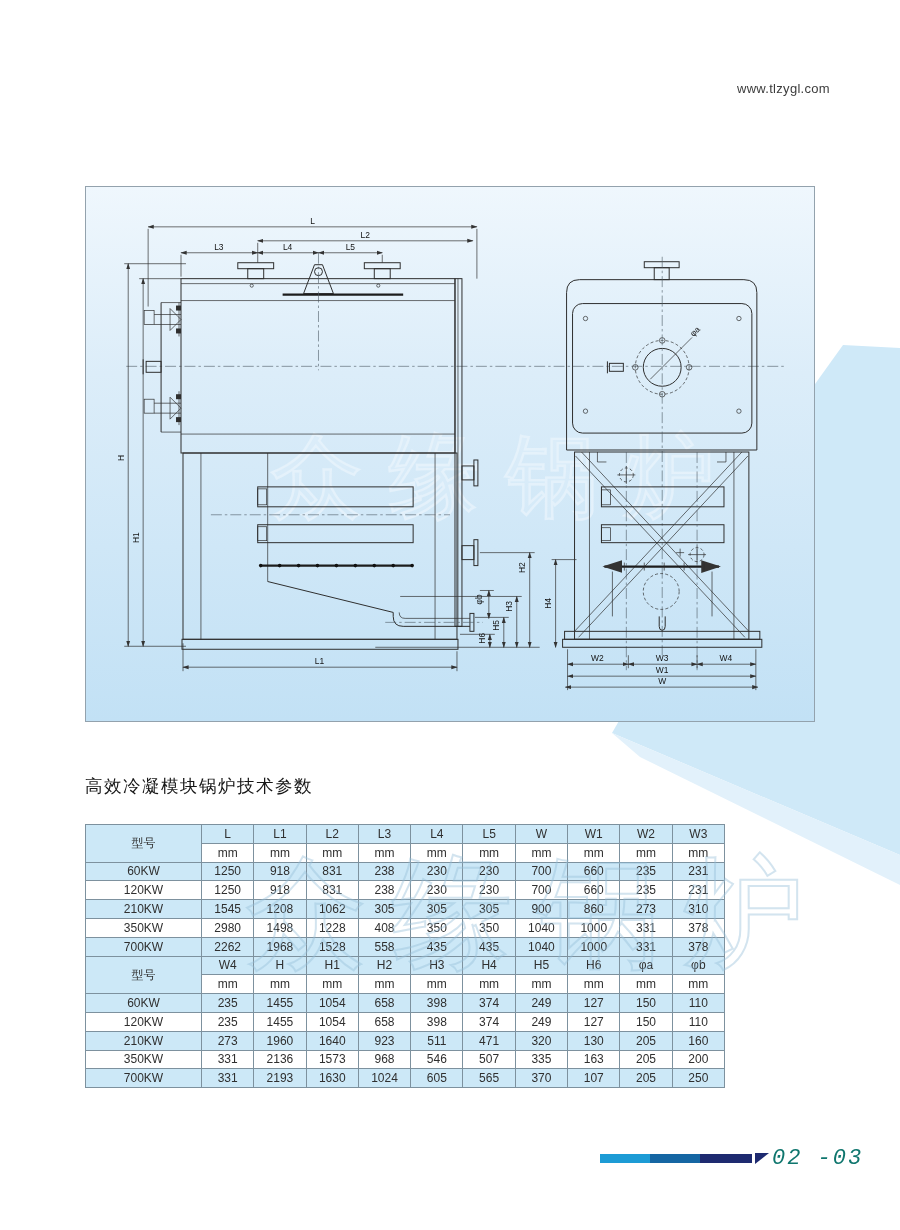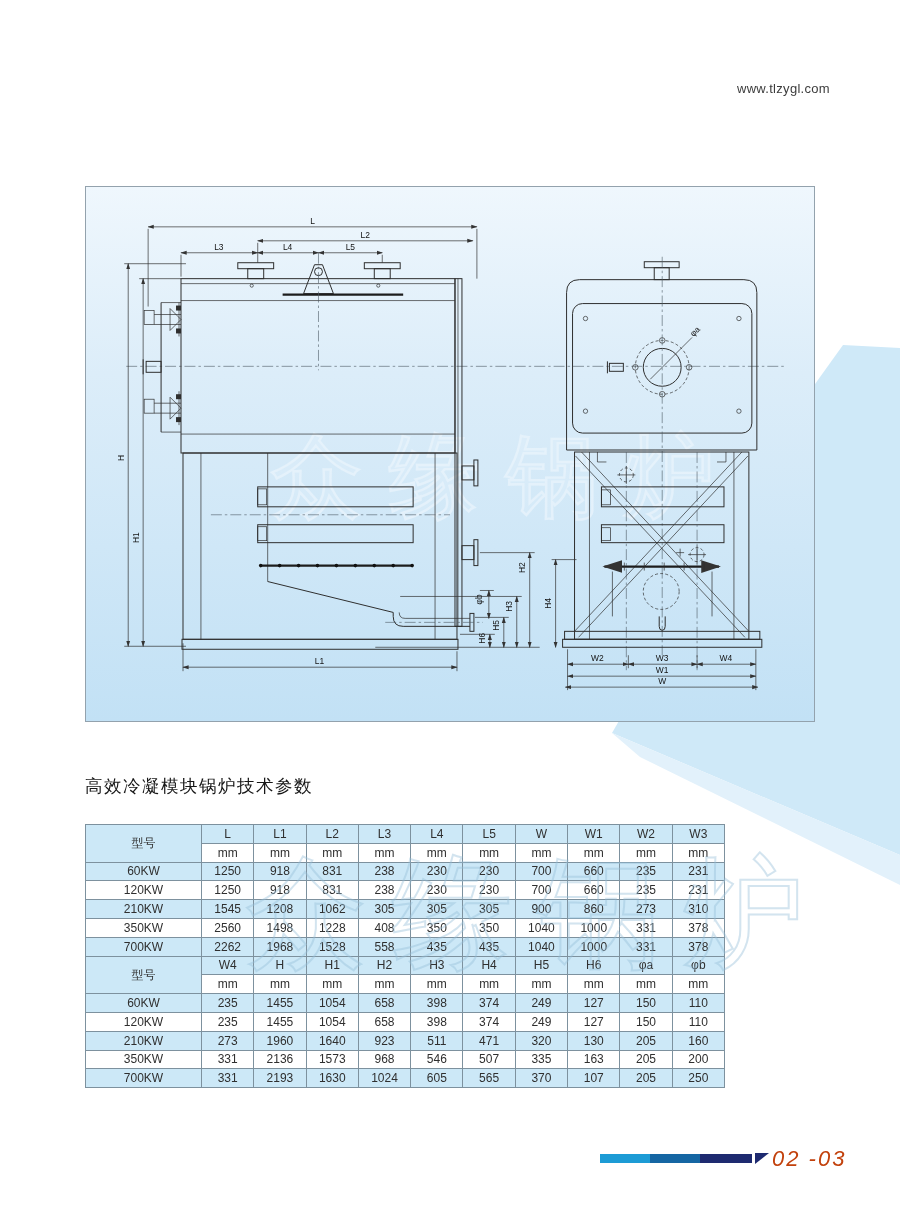--- a/index.html
+++ b/index.html
@@ -36,22 +36,22 @@
   
   .twmark{position:absolute;left:245px;top:833px;z-index:4;font-size:122px;letter-spacing:24px;
           color:transparent;-webkit-text-stroke:2px rgba(150,190,218,.42);pointer-events:none;white-space:nowrap;}
   
   .bar{position:absolute;top:1154px;height:9px;z-index:3;}
   .bar.b1{left:600px;width:50px;background:#1d9bd5;}
   .bar.b2{left:650px;width:50px;background:#1566a3;}
   .bar.b3{left:700px;width:52px;background:#1e2a70;}
   .flag{position:absolute;left:755px;top:1153px;width:0;height:0;z-index:3;
         border-top:11px solid #1e2a70;border-right:14px solid transparent;}
-  .pageno{position:absolute;left:772px;top:1146px;z-index:3;font-family:Liberation Sans, sans-serif;
-          font-style:italic;font-size:22px;color:#c2410c;letter-spacing:2px;}
+  .pageno{position:absolute;left:772px;top:1146px;z-index:3;font-family:Liberation Mono, monospace;
+          font-style:italic;font-size:22px;color:#0f766e;letter-spacing:2px;}
 </style>
 </head>
 <body>
 
 <div id="page">
 
   <svg id="decor" width="900" height="1230" viewBox="0 0 900 1230">
     <polygon points="843,345 900,348 900,855 612,733 805,398" fill="#cfe9f8"></polygon>
     <polygon points="612,733 900,855 900,885 640,757" fill="#e2f1fb"></polygon>
   </svg>
@@ -385,21 +385,21 @@
           <td class="blue">305</td>
           <td class="blue">305</td>
           <td class="blue">305</td>
           <td class="blue">900</td>
           <td class="blue">860</td>
           <td class="blue">273</td>
           <td class="blue">310</td>
         </tr>
         <tr>
           <th class="white">350KW</th>
-          <td class="white">2560</td>
+          <td class="white">2980</td>
           <td class="white">1498</td>
           <td class="white">1228</td>
           <td class="white">408</td>
           <td class="white">350</td>
           <td class="white">350</td>
           <td class="white">1040</td>
           <td class="white">1000</td>
           <td class="white">331</td>
           <td class="white">378</td>
         </tr>

